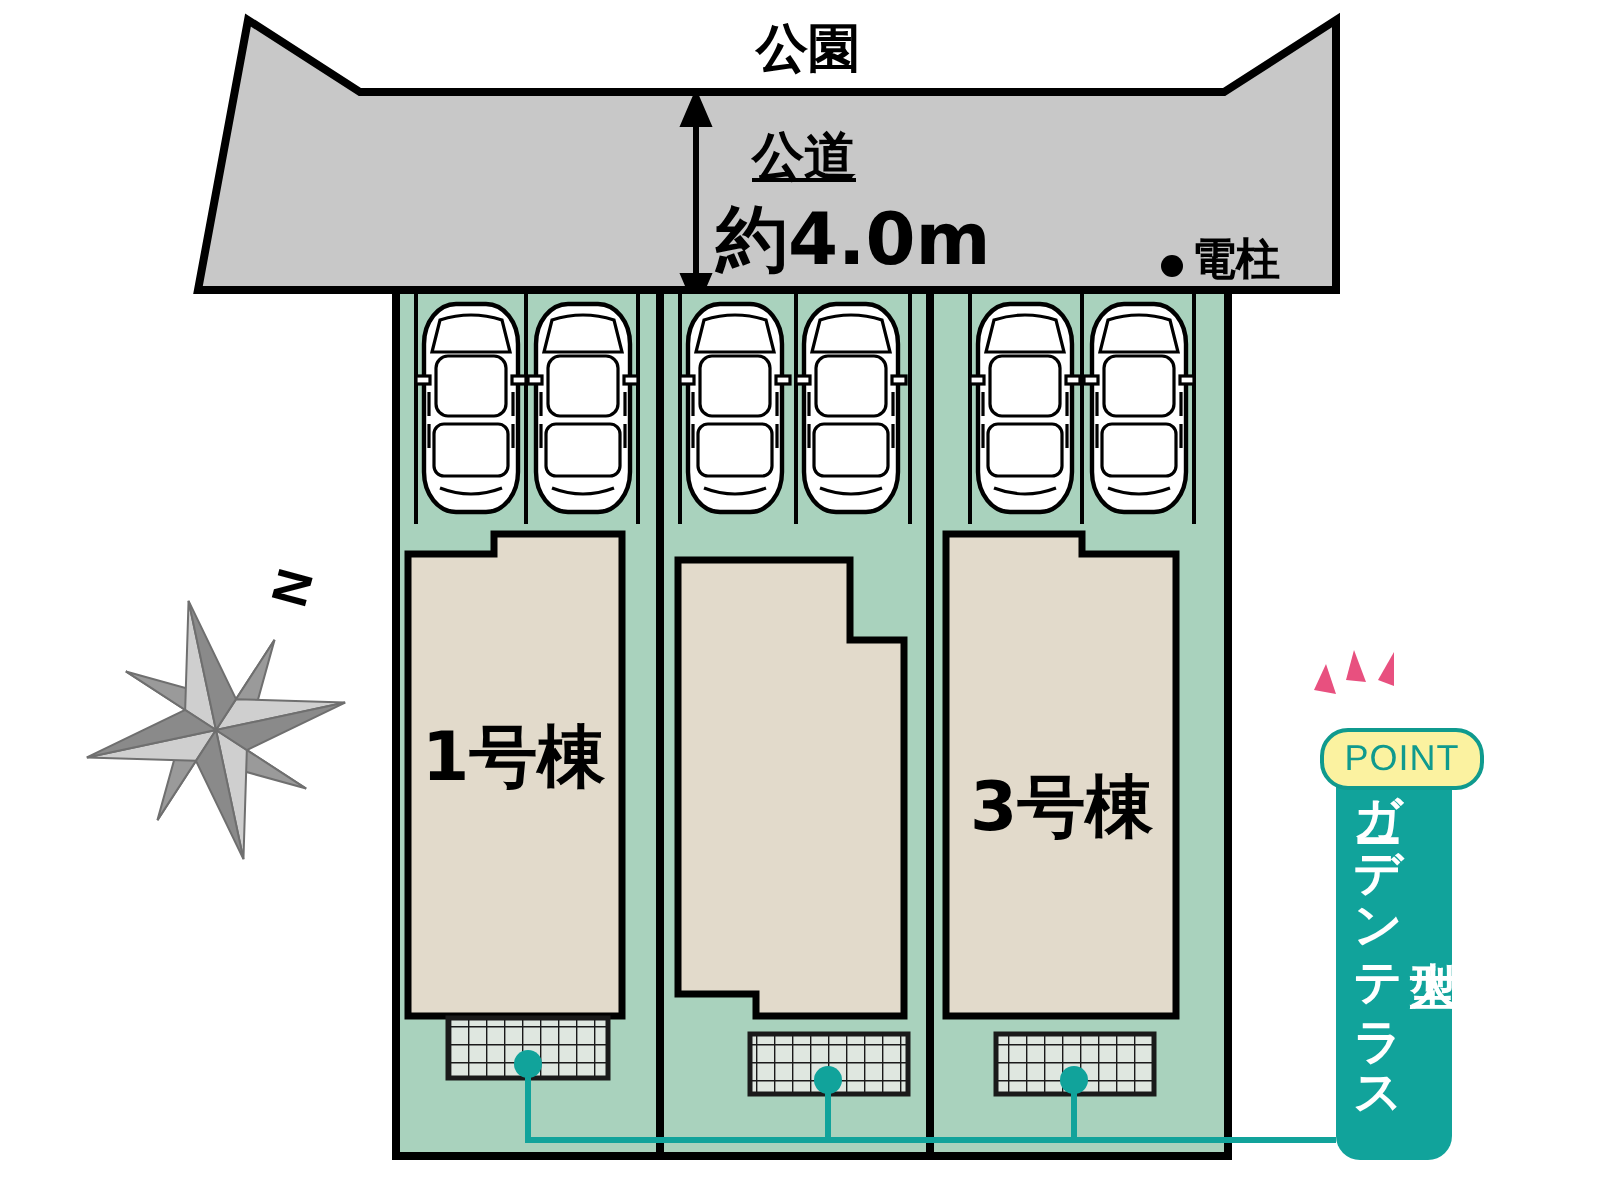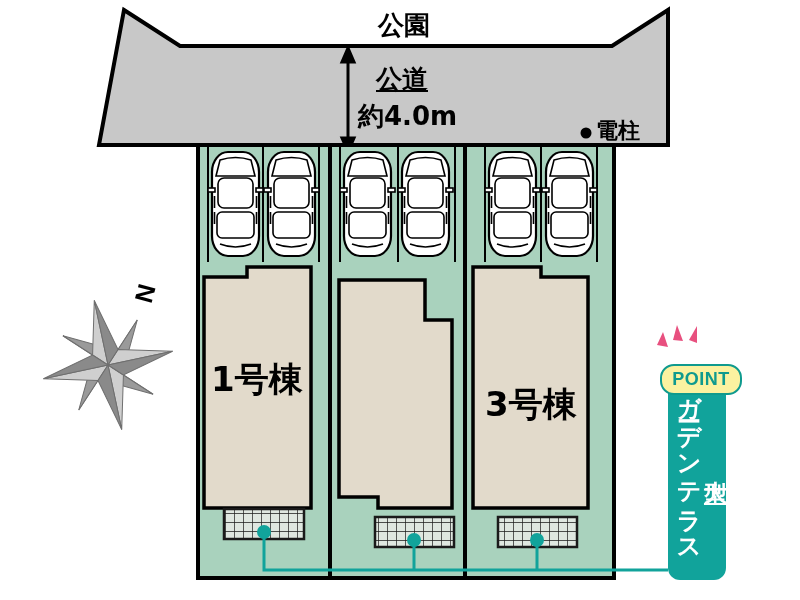--- a/index.html
+++ b/index.html
@@ -203,37 +203,37 @@
     <g fill="#e8507f">
       <polygon points="657,345 663,332 668,347"></polygon>
       <polygon points="673,340 677,325 683,341"></polygon>
       <polygon points="689,340 697,326 697,343"></polygon>
     </g>
   </svg>
 
   <div class="txt jp" style="left:378px;top:12px;font-size:26px;">公園</div>
 
   <div class="txt jp" style="left:376px;top:66px;font-size:26px;text-decoration:underline;">公道</div>
-  <div class="txt jp" style="left:358px;top:103px;font-size:26px;">約4.0m</div>
+  <div class="txt jp" style="left:358px;top:103px;font-size:36px;">約4.0m</div>
 
   <div class="txt jp" style="left:596px;top:120px;font-size:22px;">電柱</div>
 
   <div class="txt" style="left:136px;top:281px;font-size:25px;transform:rotate(105deg);">N</div>
 
   <div class="txt jp" style="left:211px;top:362px;font-size:34px;">1号棟</div>
   <div class="txt jp" style="left:485px;top:362px;font-size:34px;margin-top:25px;">3号棟</div>
 
   <div style="position:absolute;left:668px;top:368px;width:58px;height:212px;
               background:#11a39b;border-radius:12px;">
     <div class="jp vert" style="position:absolute;left:5px;top:12px;color:#fff;font-size:24px;
                 font-weight:700;letter-spacing:1px;">ガーデンテラス</div>
     <div class="jp vert" style="position:absolute;left:33px;top:94px;color:#fff;font-size:23px;
                 font-weight:700;letter-spacing:1px;">大型</div>
   </div>
 
   <div style="position:absolute;left:660px;top:364px;width:78px;height:27px;
               background:#fbf2a0;border:2.5px solid #0f9a8e;border-radius:14px;
               display:flex;align-items:center;justify-content:center;">
-    <span style="color:#0f9a8e;font-size:18px;font-weight:700;letter-spacing:0.5px;
+    <span style="color:#0f9a8e;font-size:18px;font-weight:400;letter-spacing:0.5px;
                  font-family:'Liberation Sans',sans-serif;">POINT</span>
   </div>
 
 </div>
 
 </body></html>

